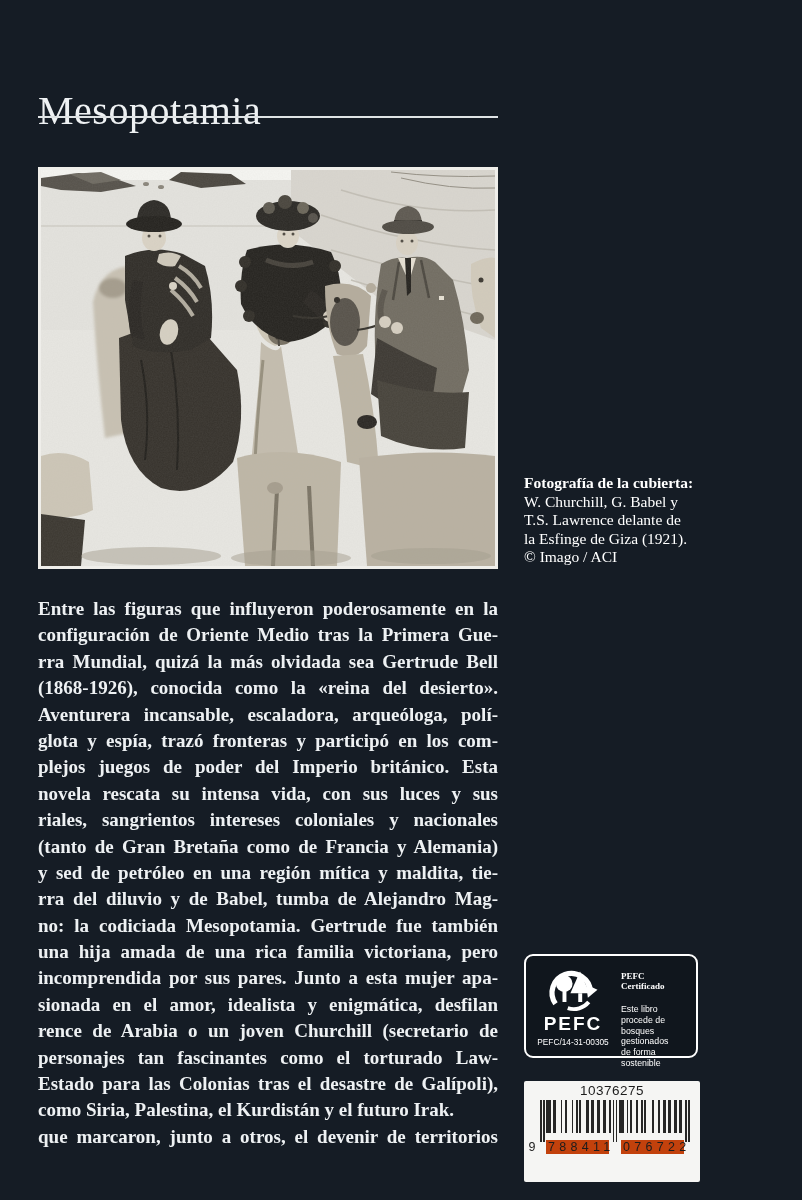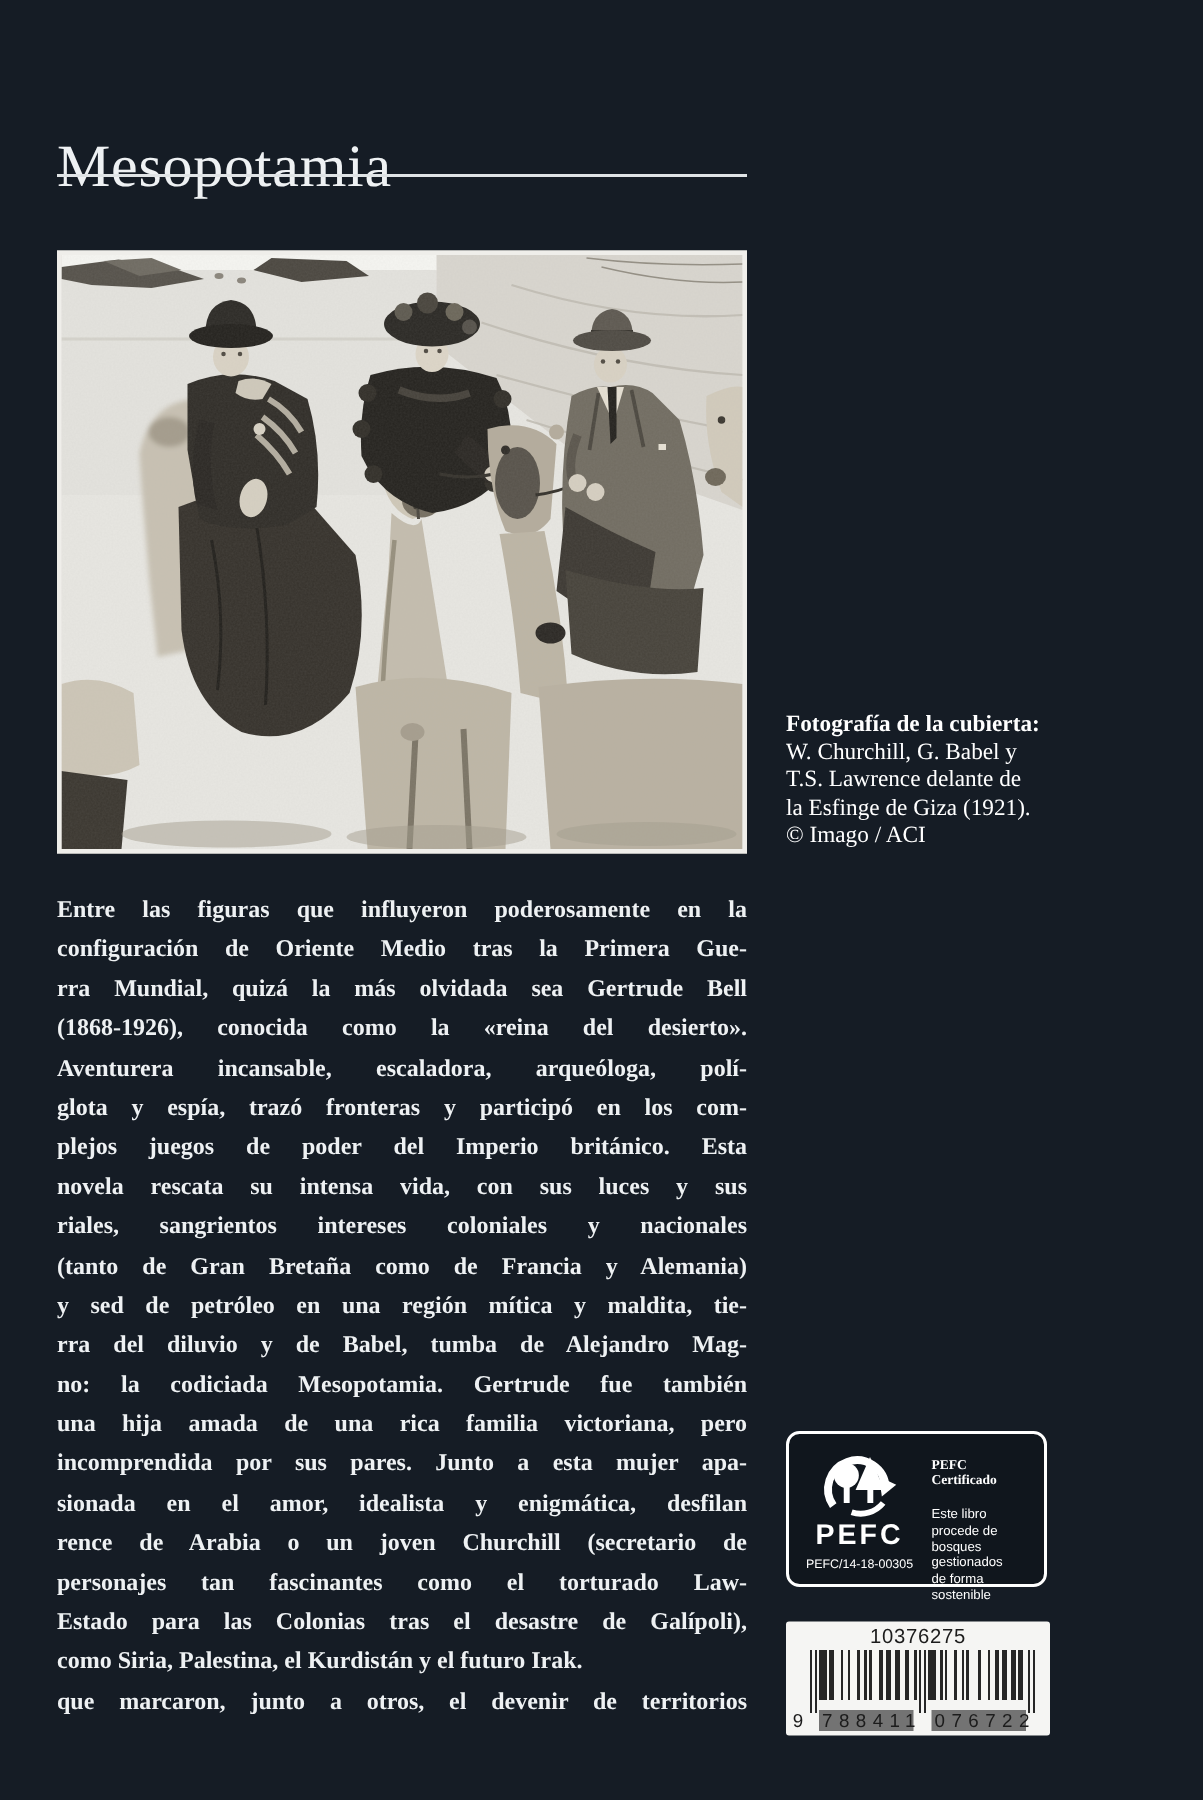--- a/index.html
+++ b/index.html
@@ -17,47 +17,47 @@
   .photo svg{display:block;width:100%;height:100%;}
 
   
   .caption{position:absolute;left:524px;top:474px;width:176px;color:#ffffff;
            font-size:15.5px;line-height:18.6px;}
   .cap-line{display:block;white-space:nowrap;}
   .caption .cap-line:first-child{font-weight:700;}
 
   
   .synopsis{position:absolute;left:38px;top:598px;width:460px;color:#eef1f3;
-            font-weight:700;font-size:16px;}
+            font-weight:700;font-size:19px;}
   .jline{height:26.4px;text-align:justify;text-align-last:justify;overflow:visible;}
   .jline.last{text-align-last:left;}
 
   
   .pefc-box{position:absolute;left:524px;top:954px;width:174px;height:104px;
             box-sizing:border-box;border:2.5px solid #ffffff;border-radius:9px;
             background:#10161d;color:#ffffff;display:flex;
             font-family:"Liberation Sans",sans-serif;padding:7px 8px 5px 8px;}
   .pefc-left{width:78px;display:flex;flex-direction:column;align-items:center;}
   .pefc-left svg{width:56px;height:50px;}
   .pefc-word{font-size:19px;font-weight:700;letter-spacing:2px;line-height:20px;margin-top:1px;}
   .pefc-license{font-size:8.3px;line-height:9px;margin-top:4px;white-space:nowrap;}
   .pefc-right{flex:1;padding-left:9px;display:flex;flex-direction:column;}
   .pefc-cert{font-size:9px;font-weight:700;margin-top:8px;font-family:Liberation Serif, serif;}
   .pefc-desc{margin-top:13px;font-size:8.8px;line-height:10.8px;}
   .pefc-url{font-size:9px;margin-top:11px;}
 
   
-  .barcode-box{position:absolute;left:524px;top:1081px;width:176px;height:76px;
+  .barcode-box{position:absolute;left:524px;top:1081px;width:176px;height:101px;
                background:#f5f5f3;border-radius:2px;color:#1c1c1c;
                font-family:"Liberation Sans",sans-serif;}
   .price-code{position:absolute;top:2px;left:0;width:100%;text-align:center;
               font-size:13.5px;letter-spacing:.5px;}
   .ean-bars{position:absolute;left:16px;top:19px;width:150px;height:42px;}
   .ean-digits{position:absolute;top:59px;left:0;width:100%;height:16px;font-size:12.5px;}
-  .ean-digits span{position:absolute;top:0;background:#737373;}
+  .ean-digits span{position:absolute;top:0;background:#c2410c;}
   .d-first{left:2px;width:12px;text-align:center;background:transparent!important;}
   .d-g1{left:22px;width:63px;letter-spacing:4.3px;text-indent:2px;}
   .d-g2{left:97px;width:63px;letter-spacing:4.3px;text-indent:2px;}
 </style>
 </head>
 <body>
 
 <div class="page">
 
   <h1 class="title">Mesopotamia</h1>
@@ -233,21 +233,21 @@
       <svg viewBox="0 0 64 56" aria-hidden="true">
         <path d="M12,46 A22,22 0 1 1 52,32" fill="none" stroke="#ffffff" stroke-width="6"></path>
         <polygon points="47,24 60,30 49,39" fill="#ffffff"></polygon>
         <path d="M50,44 A22,22 0 0 1 26,51" fill="none" stroke="#ffffff" stroke-width="4.5"></path>
         <circle cx="22" cy="23" r="9.5" fill="#ffffff"></circle>
         <rect x="20" y="31" width="4.5" height="13" fill="#ffffff"></rect>
         <polygon points="40,9 51,34 29,34" fill="#ffffff"></polygon>
         <rect x="38" y="34" width="4.5" height="10" fill="#ffffff"></rect>
       </svg>
       <div class="pefc-word">PEFC</div>
-      <div class="pefc-license">PEFC/14-18-00305</div>
+      <div class="pefc-license">PEFC/14-31-00305</div>
     </div>
     <div class="pefc-right">
       <div class="pefc-cert">PEFC Certificado</div>
       <div class="pefc-desc">
           <div class="pefc-line">Este libro procede de</div>
           <div class="pefc-line">bosques gestionados</div>
           <div class="pefc-line last">de forma sostenible</div>
         </div>
       <div class="pefc-url">www.pefc.es</div>
     </div>

